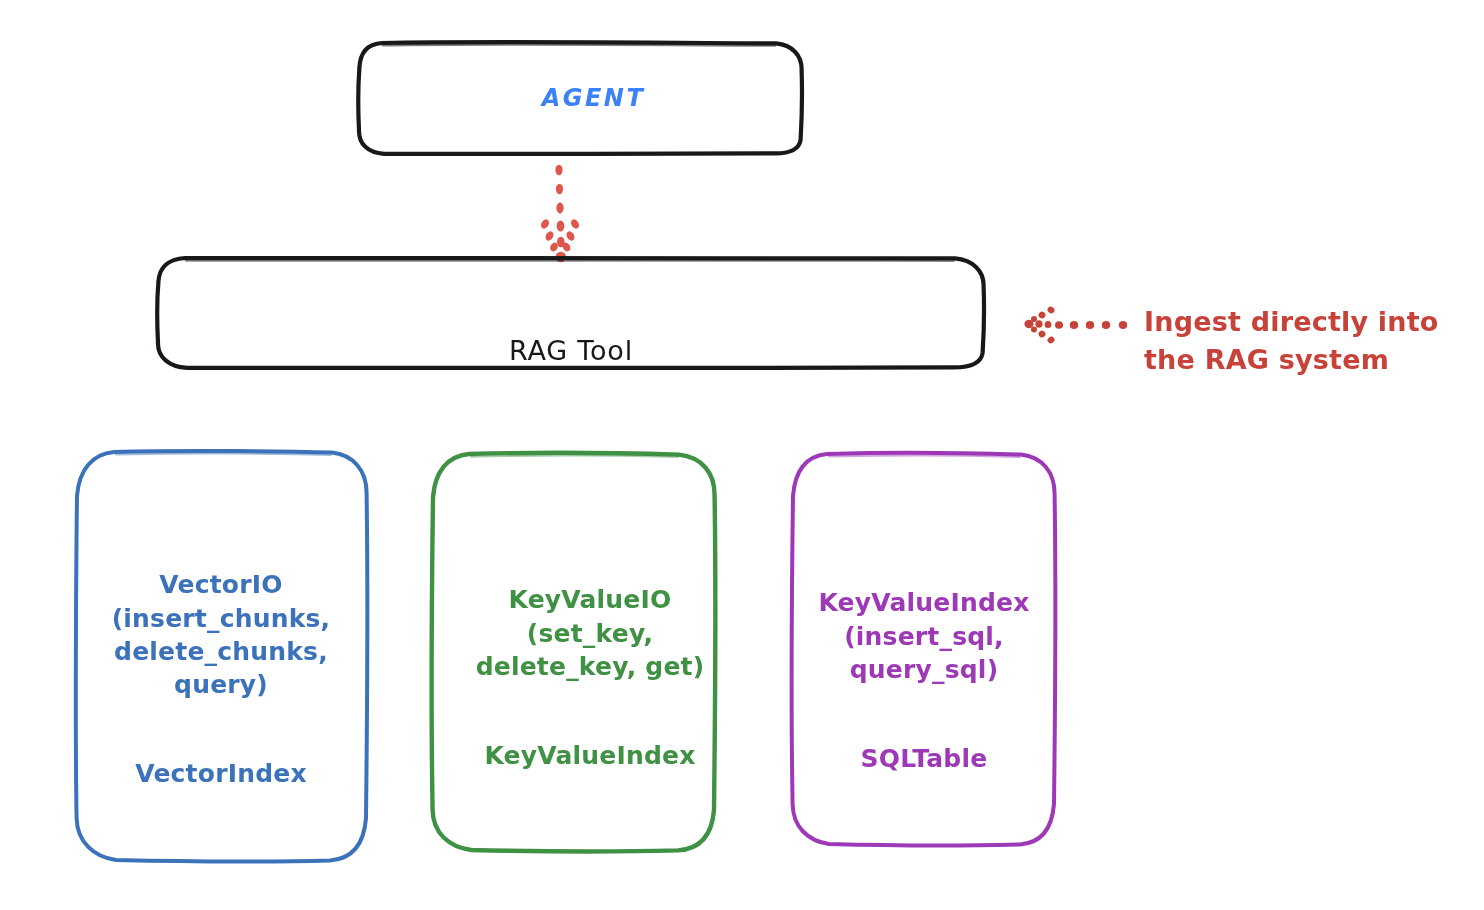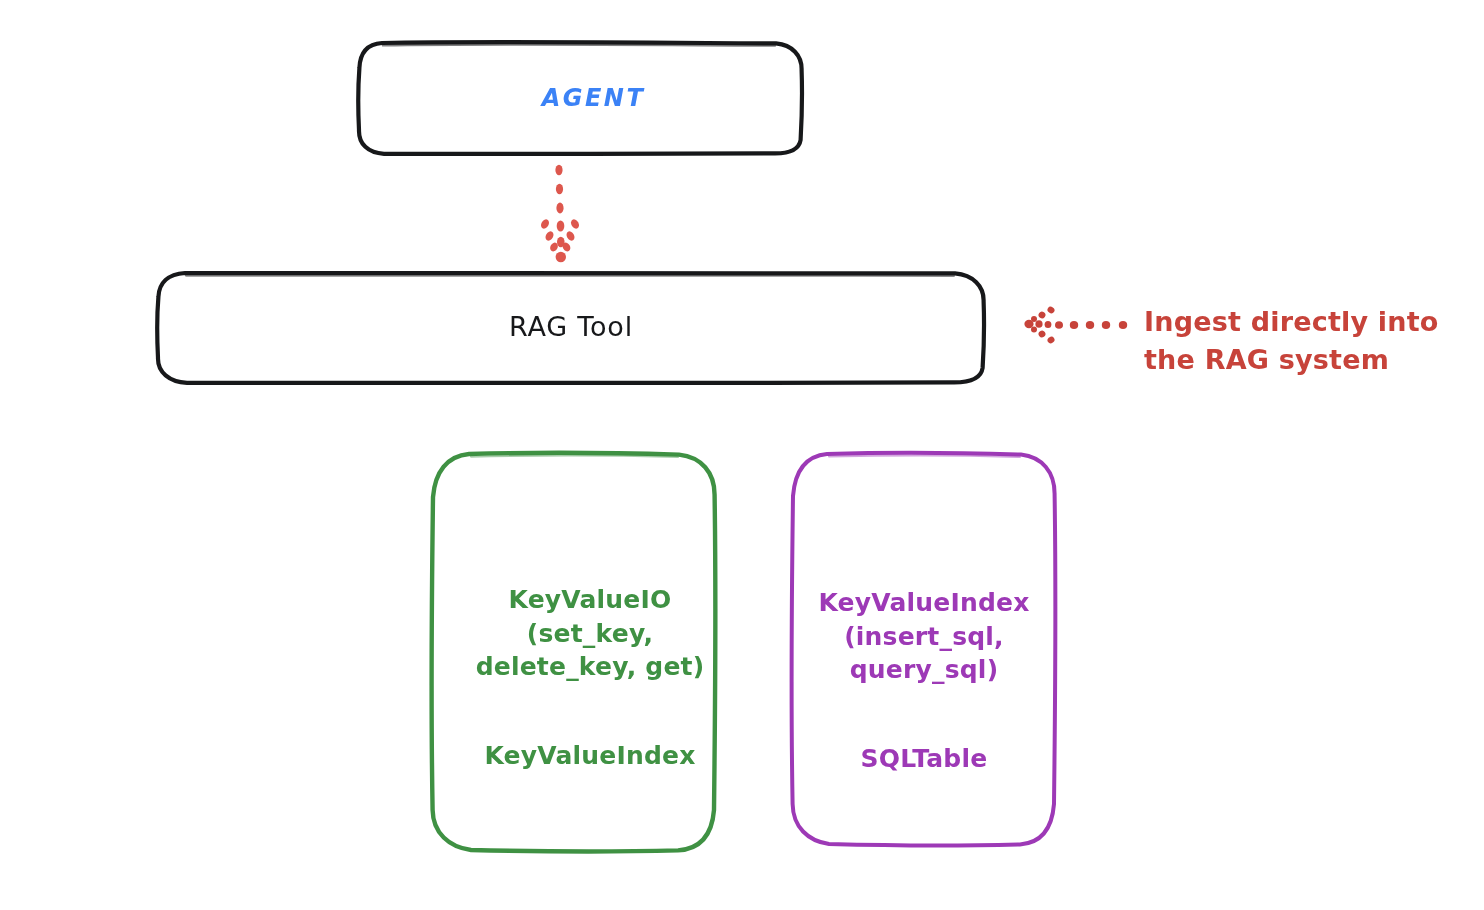--- a/index.html
+++ b/index.html
@@ -53,22 +53,22 @@
     font-size: 24px;
     font-style: italic;
     font-weight: 600;
     color: #3b82f6;
     letter-spacing: 2.5px;
     margin-left: 27px;
   }
 
   
   #rag-tool-box {
-    left: 155px; top: 270px;
-    width: 832px; height: 114px;
+    left: 155px; top: 255px;
+    width: 832px; height: 114px; align-items: flex-end;
   }
   #rag-tool-box .box-label {
     font-family: "DejaVu Sans", sans-serif;
     font-size: 27px;
     font-weight: 500;
     color: #17181a;
     letter-spacing: 0.8px;
   }
 
   
@@ -199,20 +199,37 @@
       <ellipse cx="24" cy="38" rx="3.4" ry="3.4" transform="rotate(-35 24 38)"></ellipse>
       <ellipse cx="33" cy="44" rx="3.6" ry="3.2" transform="rotate(-35 33 44)"></ellipse>
       <ellipse cx="16" cy="33.5" rx="3.0" ry="3.0"></ellipse>
       <ellipse cx="16" cy="23" rx="3.0" ry="3.0"></ellipse>
     </g>
   </svg>
 
   <div id="ingest-annotation">Ingest directly into
 the RAG system</div>
 
+  <div class="rough-box provider-box" id="vectorio-box">
+    <svg viewBox="0 0 302 418" preserveAspectRatio="none">
+      <path d="M44,4 C120,2 220,3.4 262,4.6 C283,7 297,22 296.6,46
+               C298,140 296.8,300 296,370 C294,396 282,411 260,412.4
+               C180,414.4 90,413 46,412 C24,409 7,394 6.6,370
+               C5,280 6.2,110 7,48 C9,22 22,6 44,4 Z" fill="none" stroke="#3b72b9" stroke-width="4.0" stroke-linecap="round" stroke-linejoin="round"></path>
+      <path d="M46,6.6 C130,4.8 225,6 261,7" fill="none" stroke="#3b72b9" stroke-width="2.0" stroke-linecap="round" opacity="0.45"></path>
+    </svg>
+    <span class="box-label">
+      <span>VectorIO
+(insert_chunks,
+delete_chunks,
+query)</span>
+      <span class="spacer-gap"></span>
+      <span>VectorIndex</span>
+    </span>
+  </div>
 
   <div class="rough-box provider-box" id="keyvalueio-box">
     <svg viewBox="0 0 294 406" preserveAspectRatio="none">
       <path d="M42,4 C115,2 210,3.4 252,4.6 C274,7 288,22 287.6,46
                C289,136 287.8,292 287,360 C285,385 273,399 251,400.4
                C172,402.4 86,401 44,400 C22,397 6,383 5.6,360
                C4,272 5.2,108 6,47 C8,22 20,6 42,4 Z" fill="none" stroke="#3f9143" stroke-width="4.4" stroke-linecap="round" stroke-linejoin="round"></path>
       <path d="M44,6.6 C125,4.8 215,6 251,7" fill="none" stroke="#3f9143" stroke-width="2.2" stroke-linecap="round" opacity="0.45"></path>
     </svg>
     <span class="box-label">

